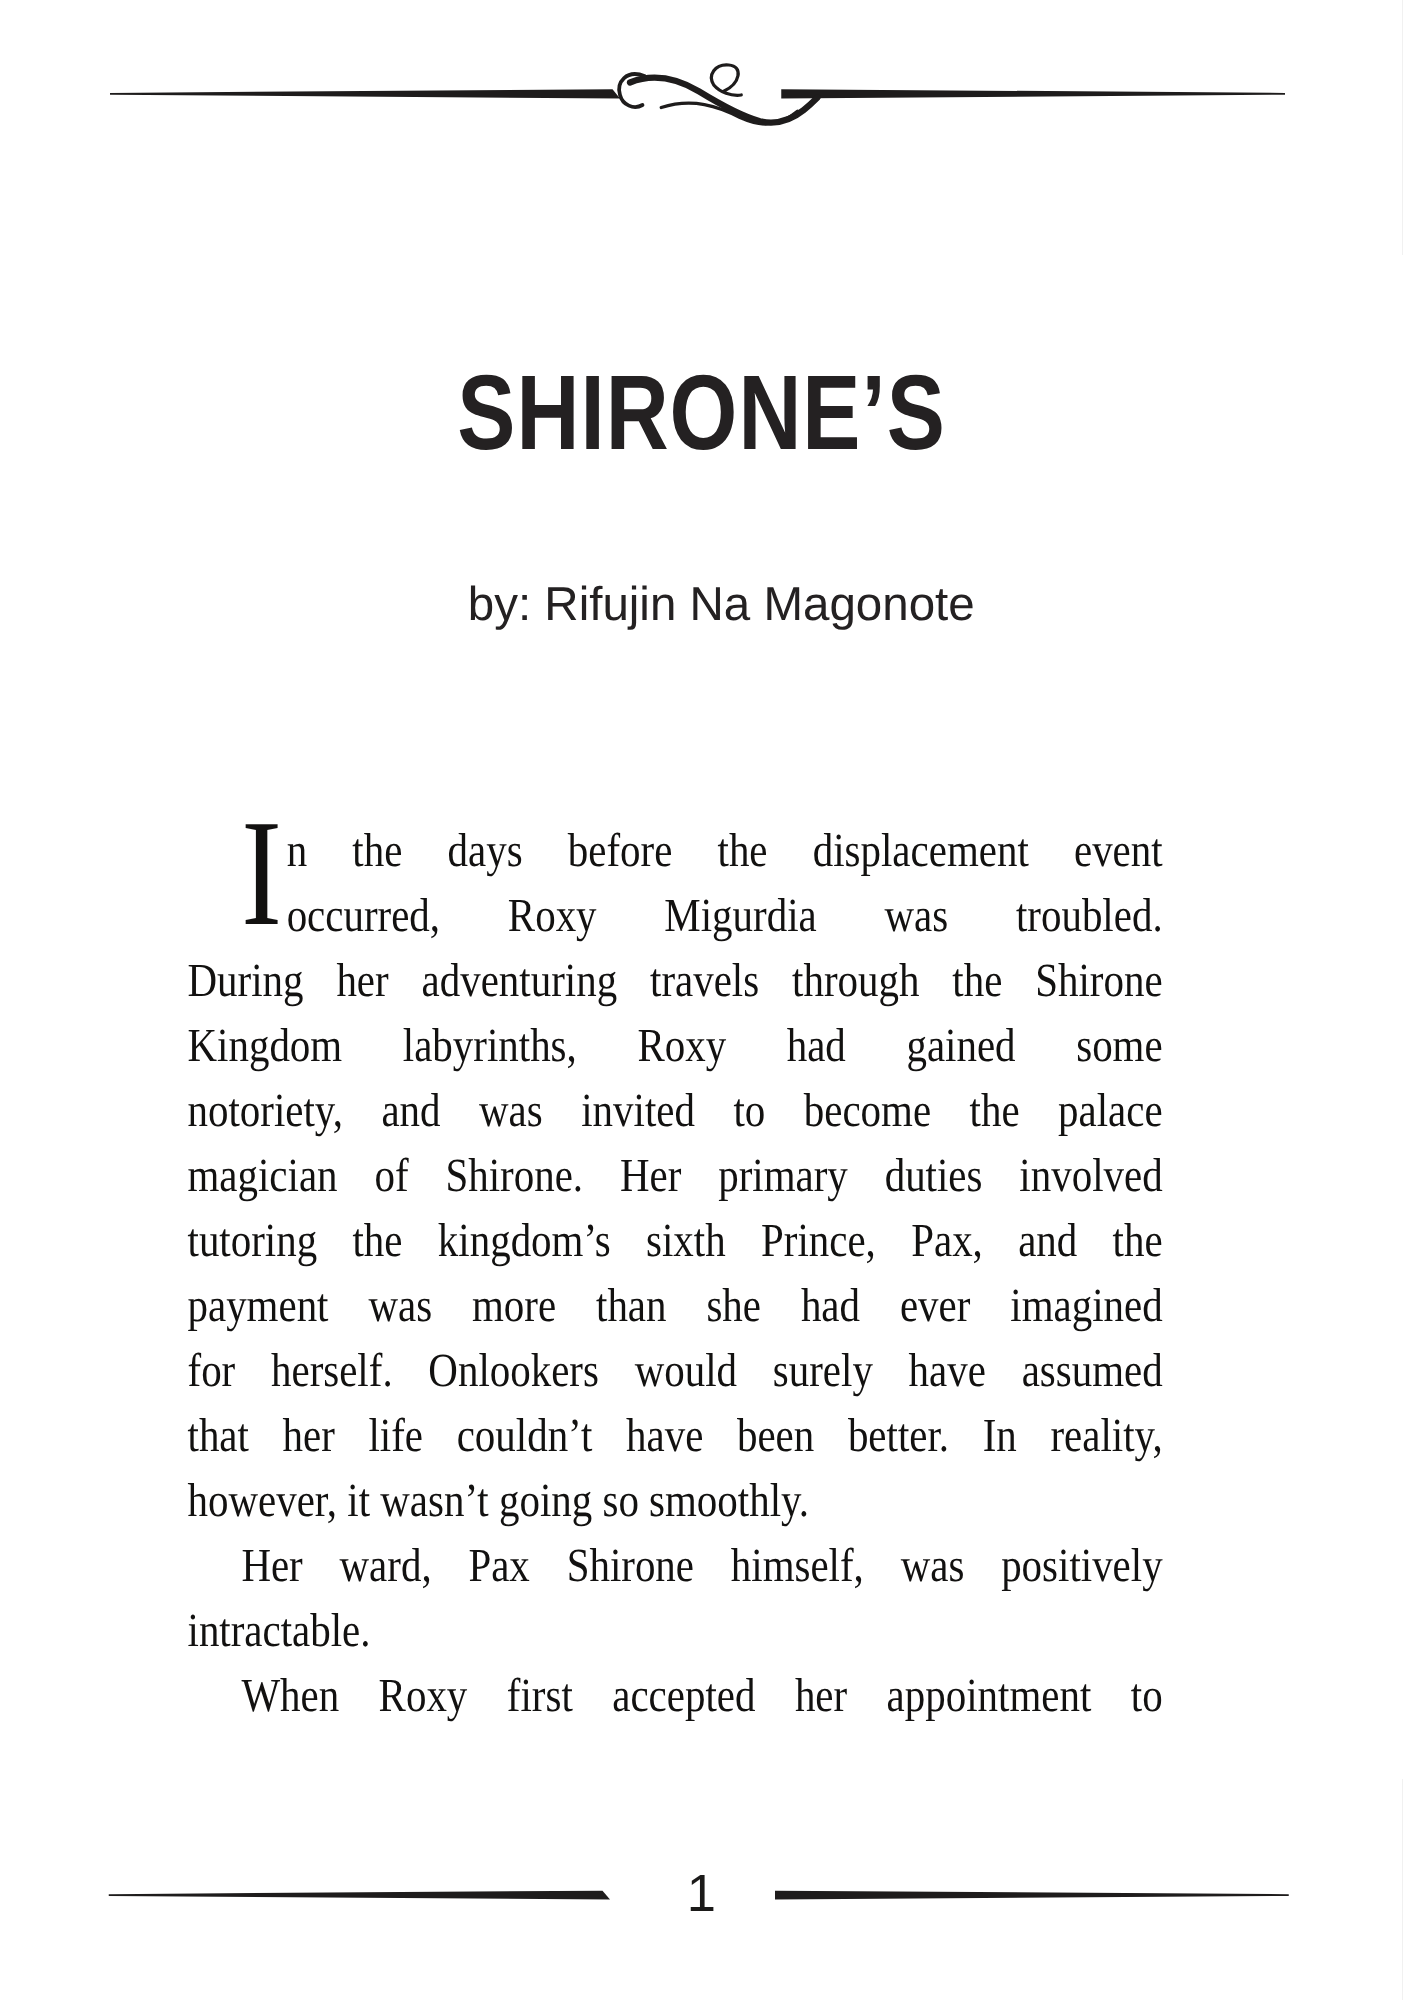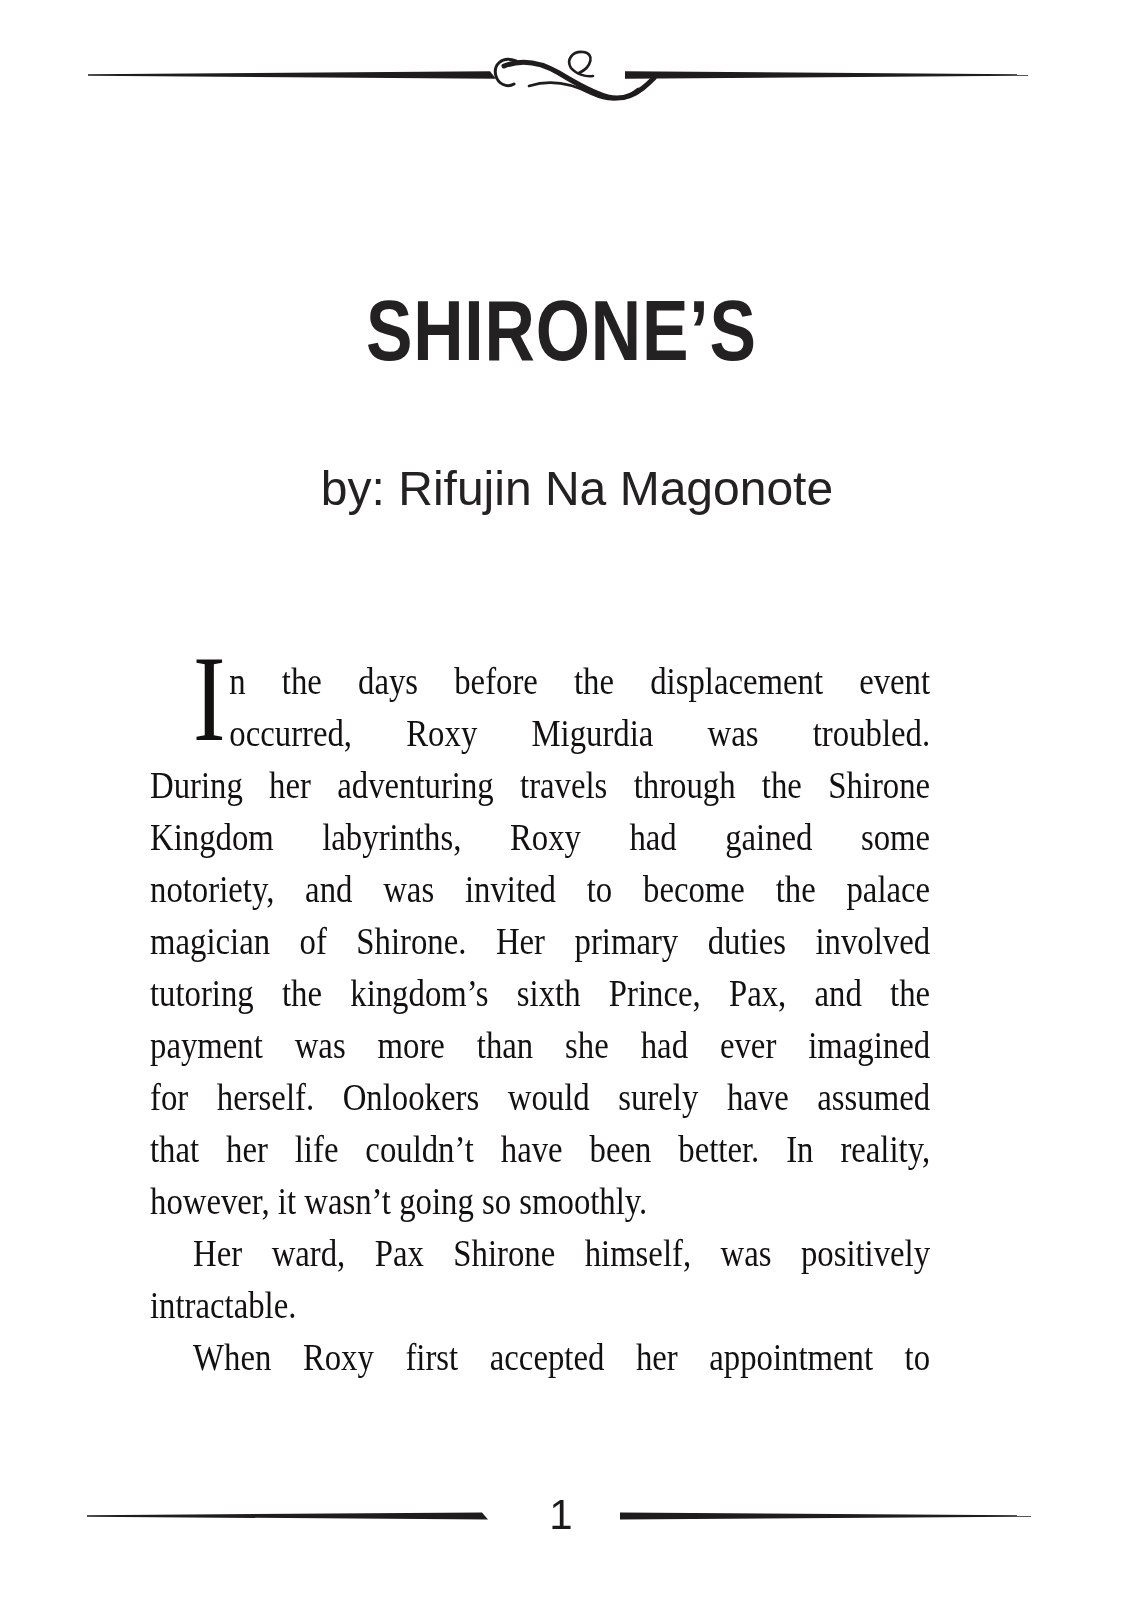--- a/index.html
+++ b/index.html
@@ -24,21 +24,21 @@
     line-height:1;
     white-space:nowrap;
   }
   .title-inner{display:inline-block;transform:scaleX(0.82);transform-origin:50% 50%;letter-spacing:1px;}
   .t1{top:288px;text-align:center;}
   .t2{top:382px;}
   .byline{
     position:absolute;left:0;right:0;top:465px;
     text-align:center;
     font-family:"Liberation Sans", sans-serif;
-    font-size:48px;line-height:1;color:#242122;
+    font-size:38px;line-height:1;color:#242122;
     white-space:nowrap;
     padding-left:32px;
   }
   
   .body-text{position:absolute;left:150px;top:655px;width:905px;}
   .bline{
     position:relative;
     width:905px;height:52px;
     font-size:38px;line-height:52px;
     transform:scaleX(0.862);

